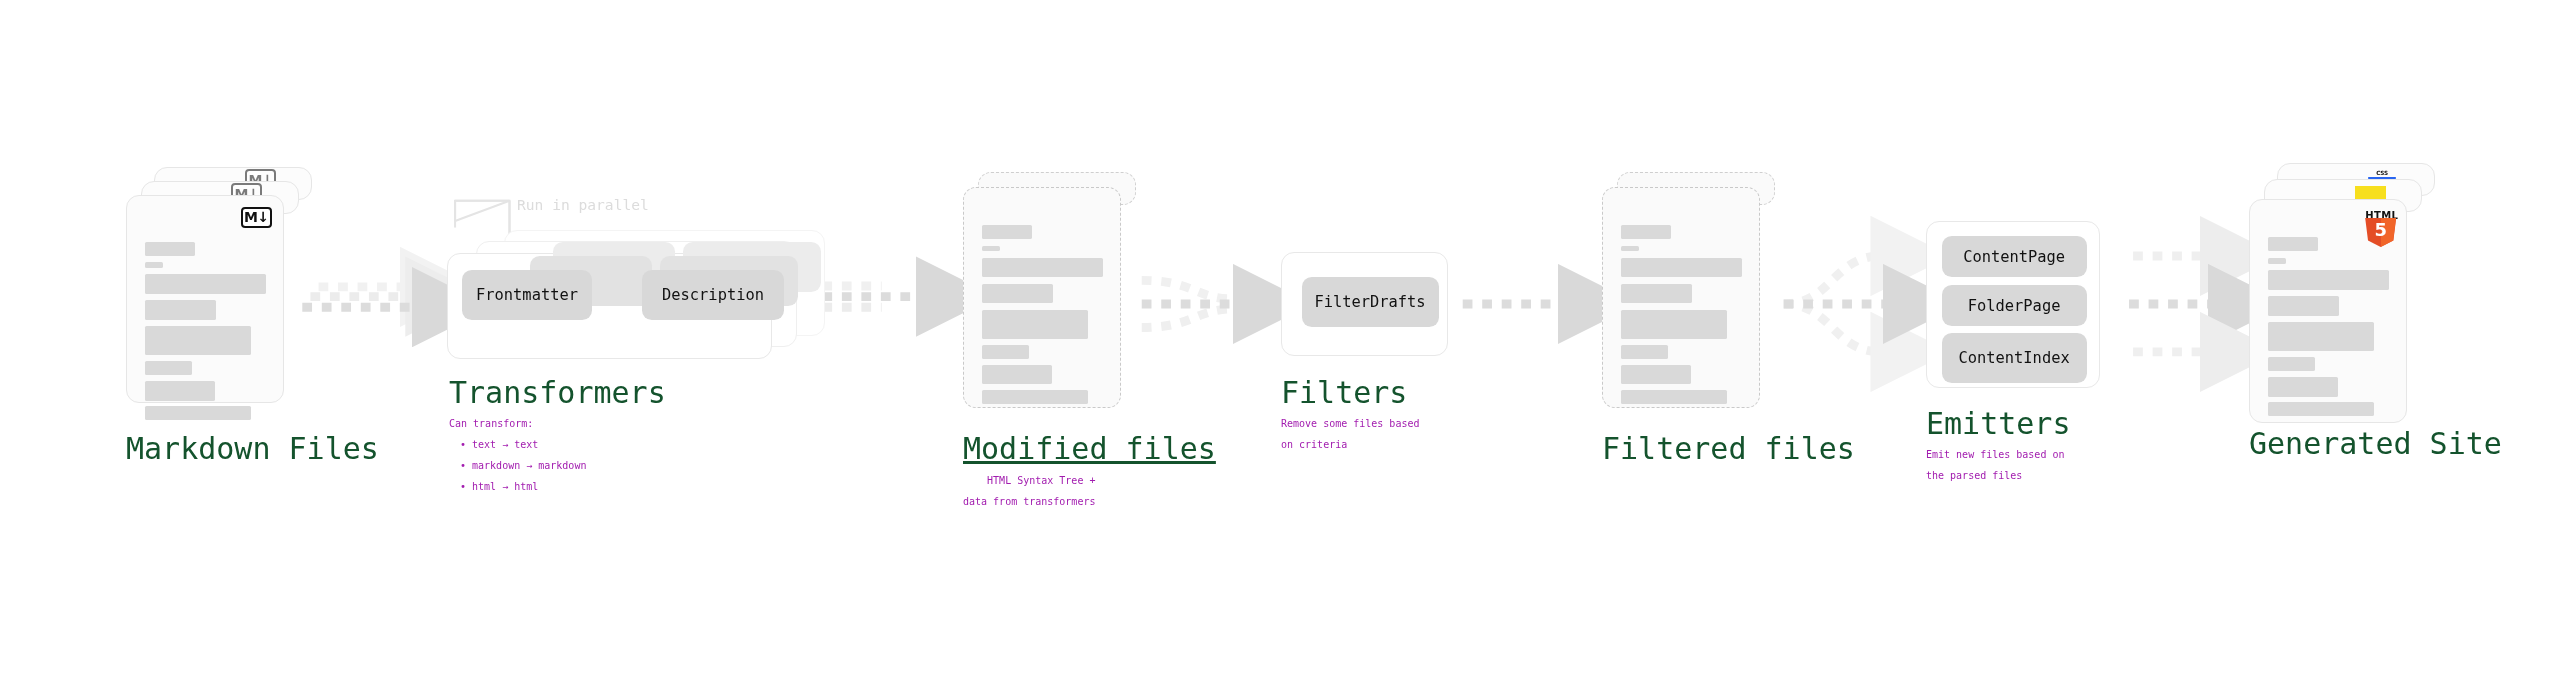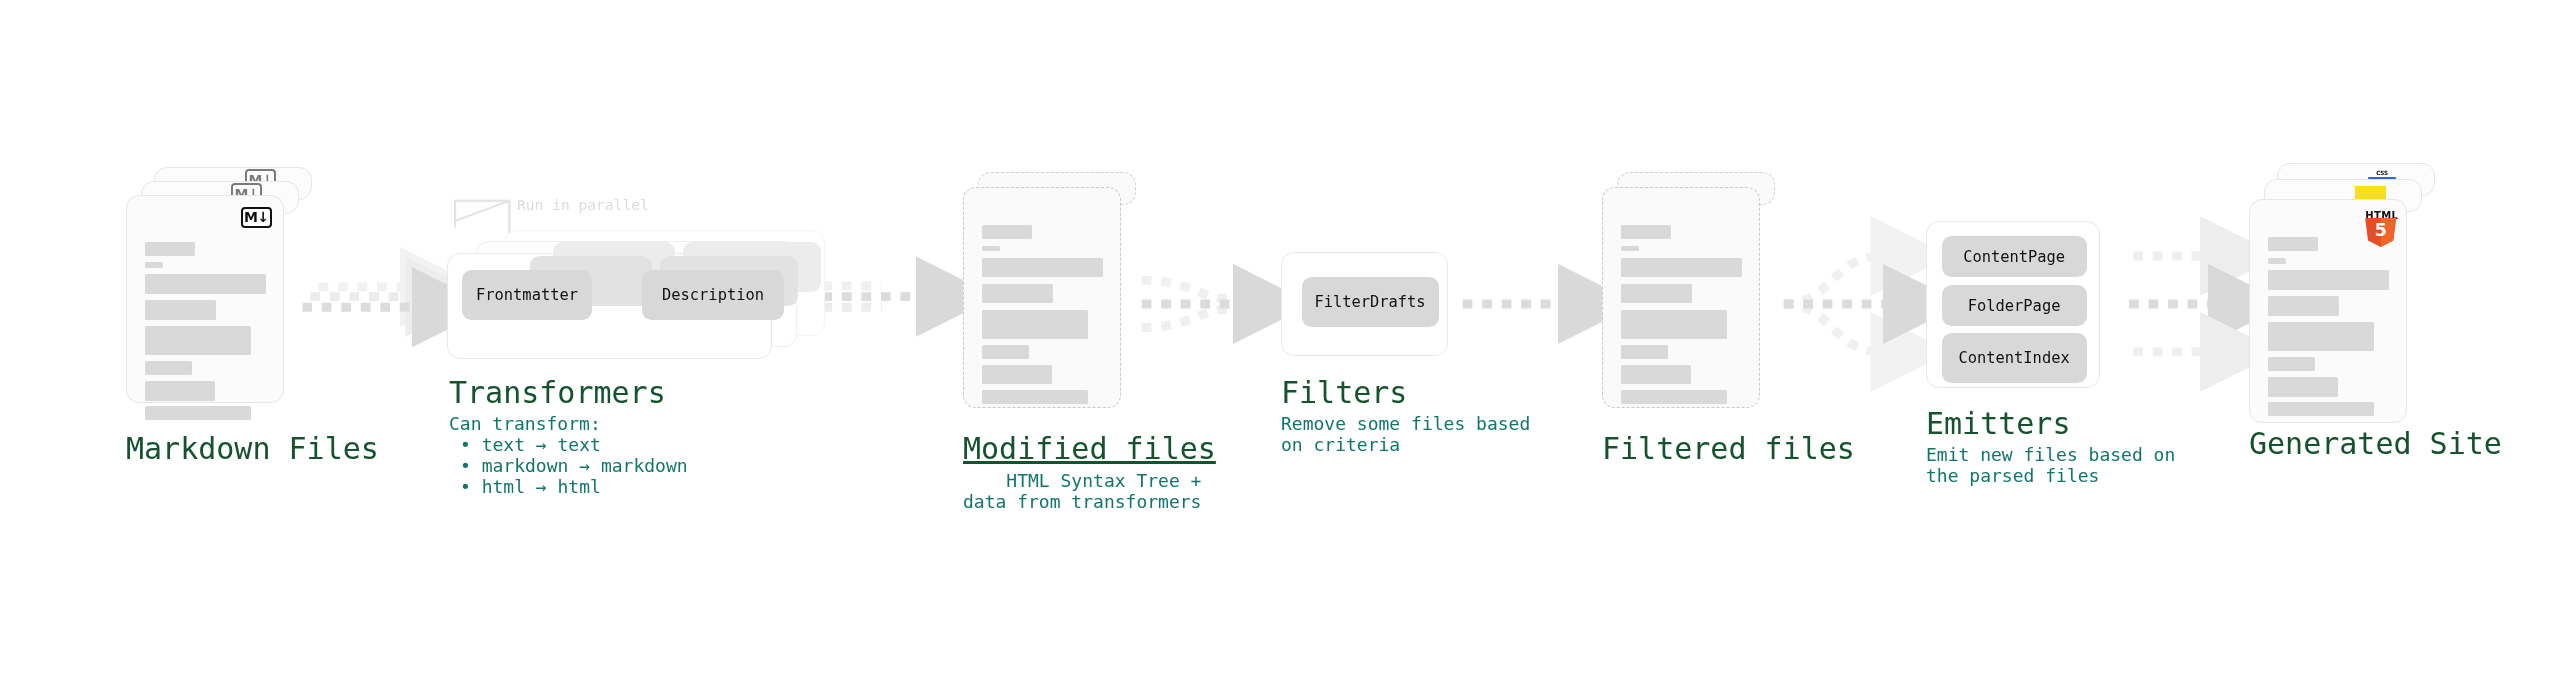--- a/index.html
+++ b/index.html
@@ -74,21 +74,21 @@
   }
   .css-badge .rule{height:2.4px;background:#2965f1;border-radius:0.8px;margin-top:0.8px;}
   .js-badge{position:absolute;width:31px;height:16.3px;background:#f7df1e;}
 
   
   .title{
     position:absolute;white-space:nowrap;color:#14532d;
     font-size:30px;letter-spacing:0px;
   }
   .sub{
-    position:absolute;color:#0f766e;font-size:18px;line-height:21px;
+    position:absolute;color:#a21caf;font-size:10px;line-height:21px;
     white-space:pre;
   }
 
   
   .outline-box{
     position:absolute;box-sizing:border-box;
     border:1.6px solid #e8e8e8;border-radius:13px;background:#ffffff;
   }
   .outline-box.faded1{border-color:#efefef;}
   .outline-box.faded2{border-color:#f4f4f4;}

